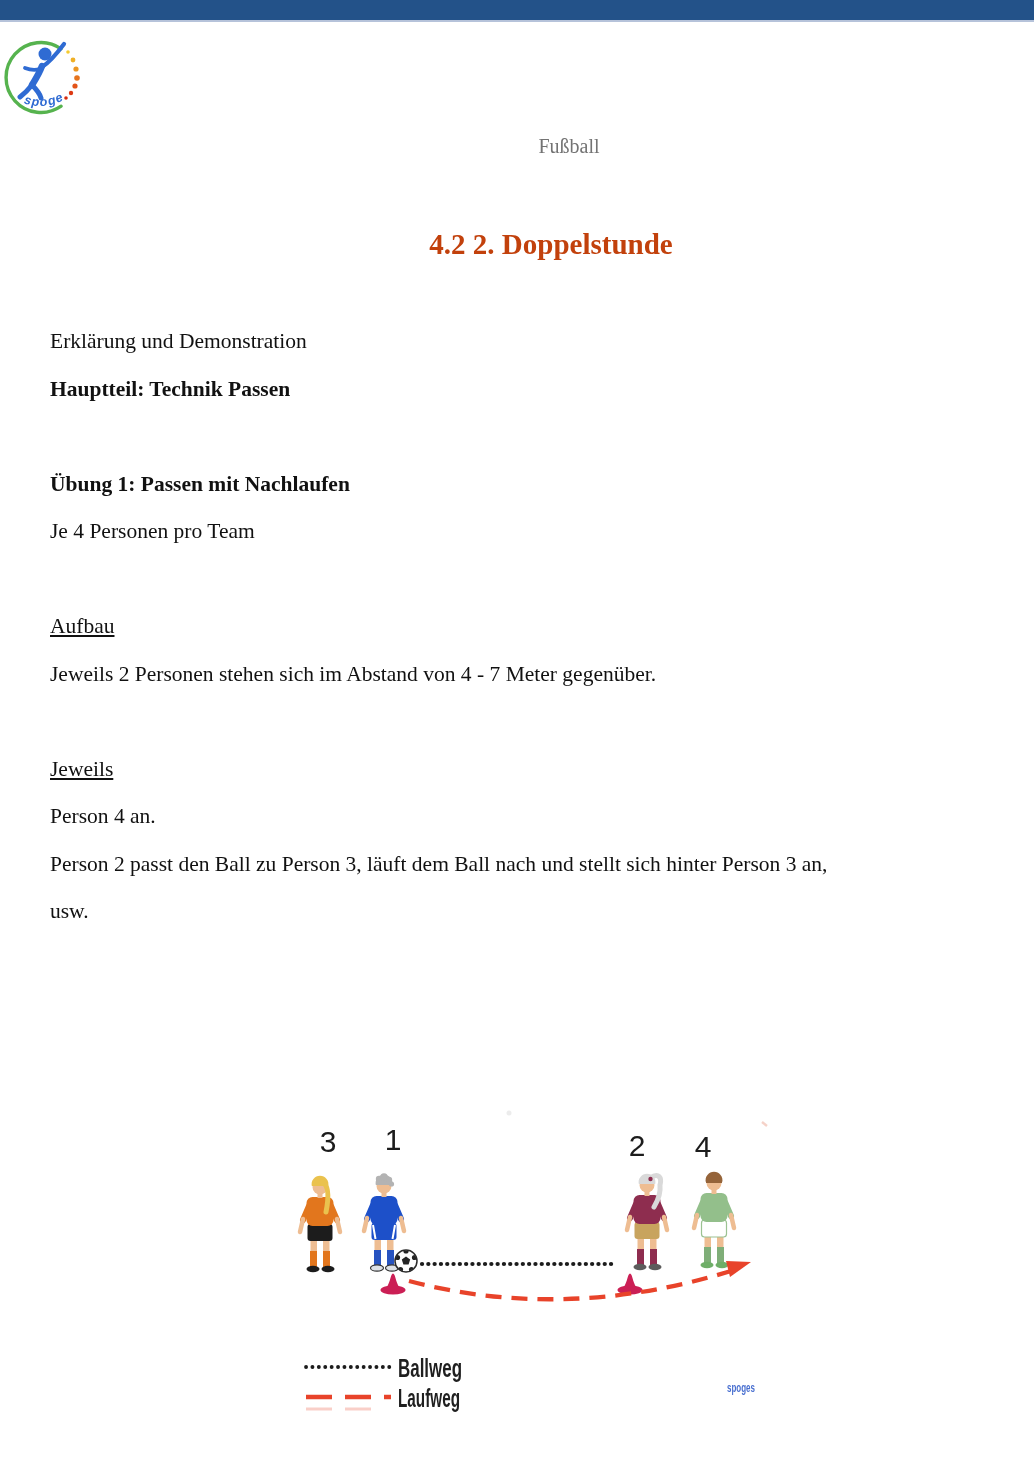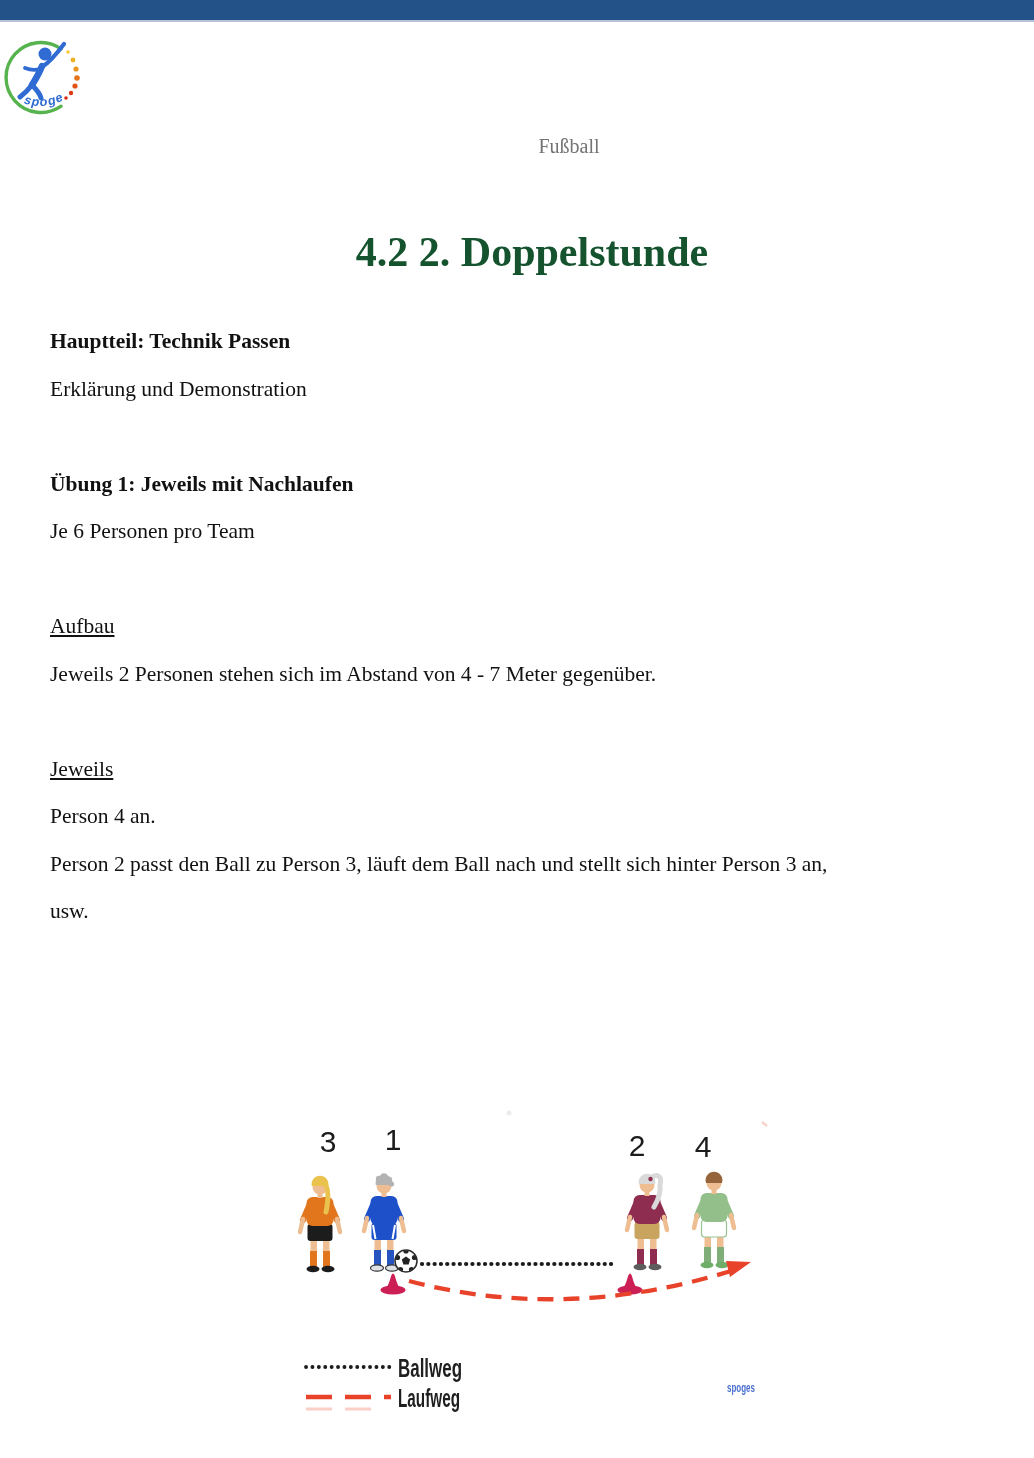--- a/index.html
+++ b/index.html
@@ -3,22 +3,22 @@
 <meta charset="utf-8">
 <style>
   html,body{margin:0;padding:0;background:#ffffff;}
   .page{position:relative;width:1034px;height:1458px;background:#ffffff;overflow:hidden;
         font-family:"Liberation Serif",serif;color:#111;}
   .topbar{position:absolute;left:0;top:0;width:1034px;height:20px;background:#235289;
           border-bottom:2px solid #b6c3da;}
   .logo-svg{position:absolute;left:4px;top:36px;}
   .header-tab{position:absolute;top:135px;left:569px;transform:translateX(-50%);
               font-size:20px;color:#737373;white-space:nowrap;}
-  .doc-title{position:absolute;top:228px;left:532px;transform:translateX(-50%);
-             margin:0;font-size:42px;font-weight:700;color:#14532d;white-space:nowrap;
+  .doc-title{position:absolute;top:228px;left:551px;transform:translateX(-50%);
+             margin:0;font-size:29px;font-weight:700;color:#c2410c;white-space:nowrap;
              font-family:"Liberation Serif",serif;}
   .body-text{position:absolute;left:50px;top:318px;width:960px;font-size:21.5px;}
   .bline{height:47.5px;line-height:47.5px;white-space:nowrap;}
   .bline.bold{font-weight:700;}
   .bline.underline{text-decoration:underline;}
   .diagram-svg{position:absolute;left:0;top:0;width:1034px;height:1458px;}
   .legend-text{font-family:"Liberation Sans",sans-serif;font-weight:700;fill:#1f1f1f;}
   .number-label{font-family:"Liberation Sans",sans-serif;fill:#1c1c1c;}
 </style>
 </head>
@@ -51,25 +51,25 @@
     <text font-family="Liberation Sans, sans-serif" font-size="12.5" font-weight="700" font-style="italic" fill="#2f6bd3" letter-spacing="1.2">
       <textPath href="#logoTextPath" startOffset="8">spoges</textPath>
     </text>
   </svg>
 
   <div class="header-tab">Fußball</div>
 
   <h1 class="doc-title">4.2 2. Doppelstunde</h1>
 
   <div class="body-text">
+      <div class="bline normal">Erklärung und Demonstration</div>
       <div class="bline bold">Hauptteil: Technik Passen</div>
-      <div class="bline normal">Erklärung und Demonstration</div>
       <div class="bline blank"></div>
-      <div class="bline bold">Übung 1: Jeweils mit Nachlaufen</div>
-      <div class="bline normal">Je 6 Personen pro Team</div>
+      <div class="bline bold">Übung 1: Passen mit Nachlaufen</div>
+      <div class="bline normal">Je 4 Personen pro Team</div>
       <div class="bline blank"></div>
       <div class="bline underline">Aufbau</div>
       <div class="bline normal">Jeweils 2 Personen stehen sich im Abstand von 4 - 7 Meter gegenüber.</div>
       <div class="bline blank"></div>
       <div class="bline underline">Jeweils</div>
       <div class="bline normal">Person 4 an.</div>
       <div class="bline normal">Person 2 passt den Ball zu Person 3, läuft dem Ball nach und stellt sich hinter Person 3 an,</div>
       <div class="bline normal">usw.</div>
     </div>
 

